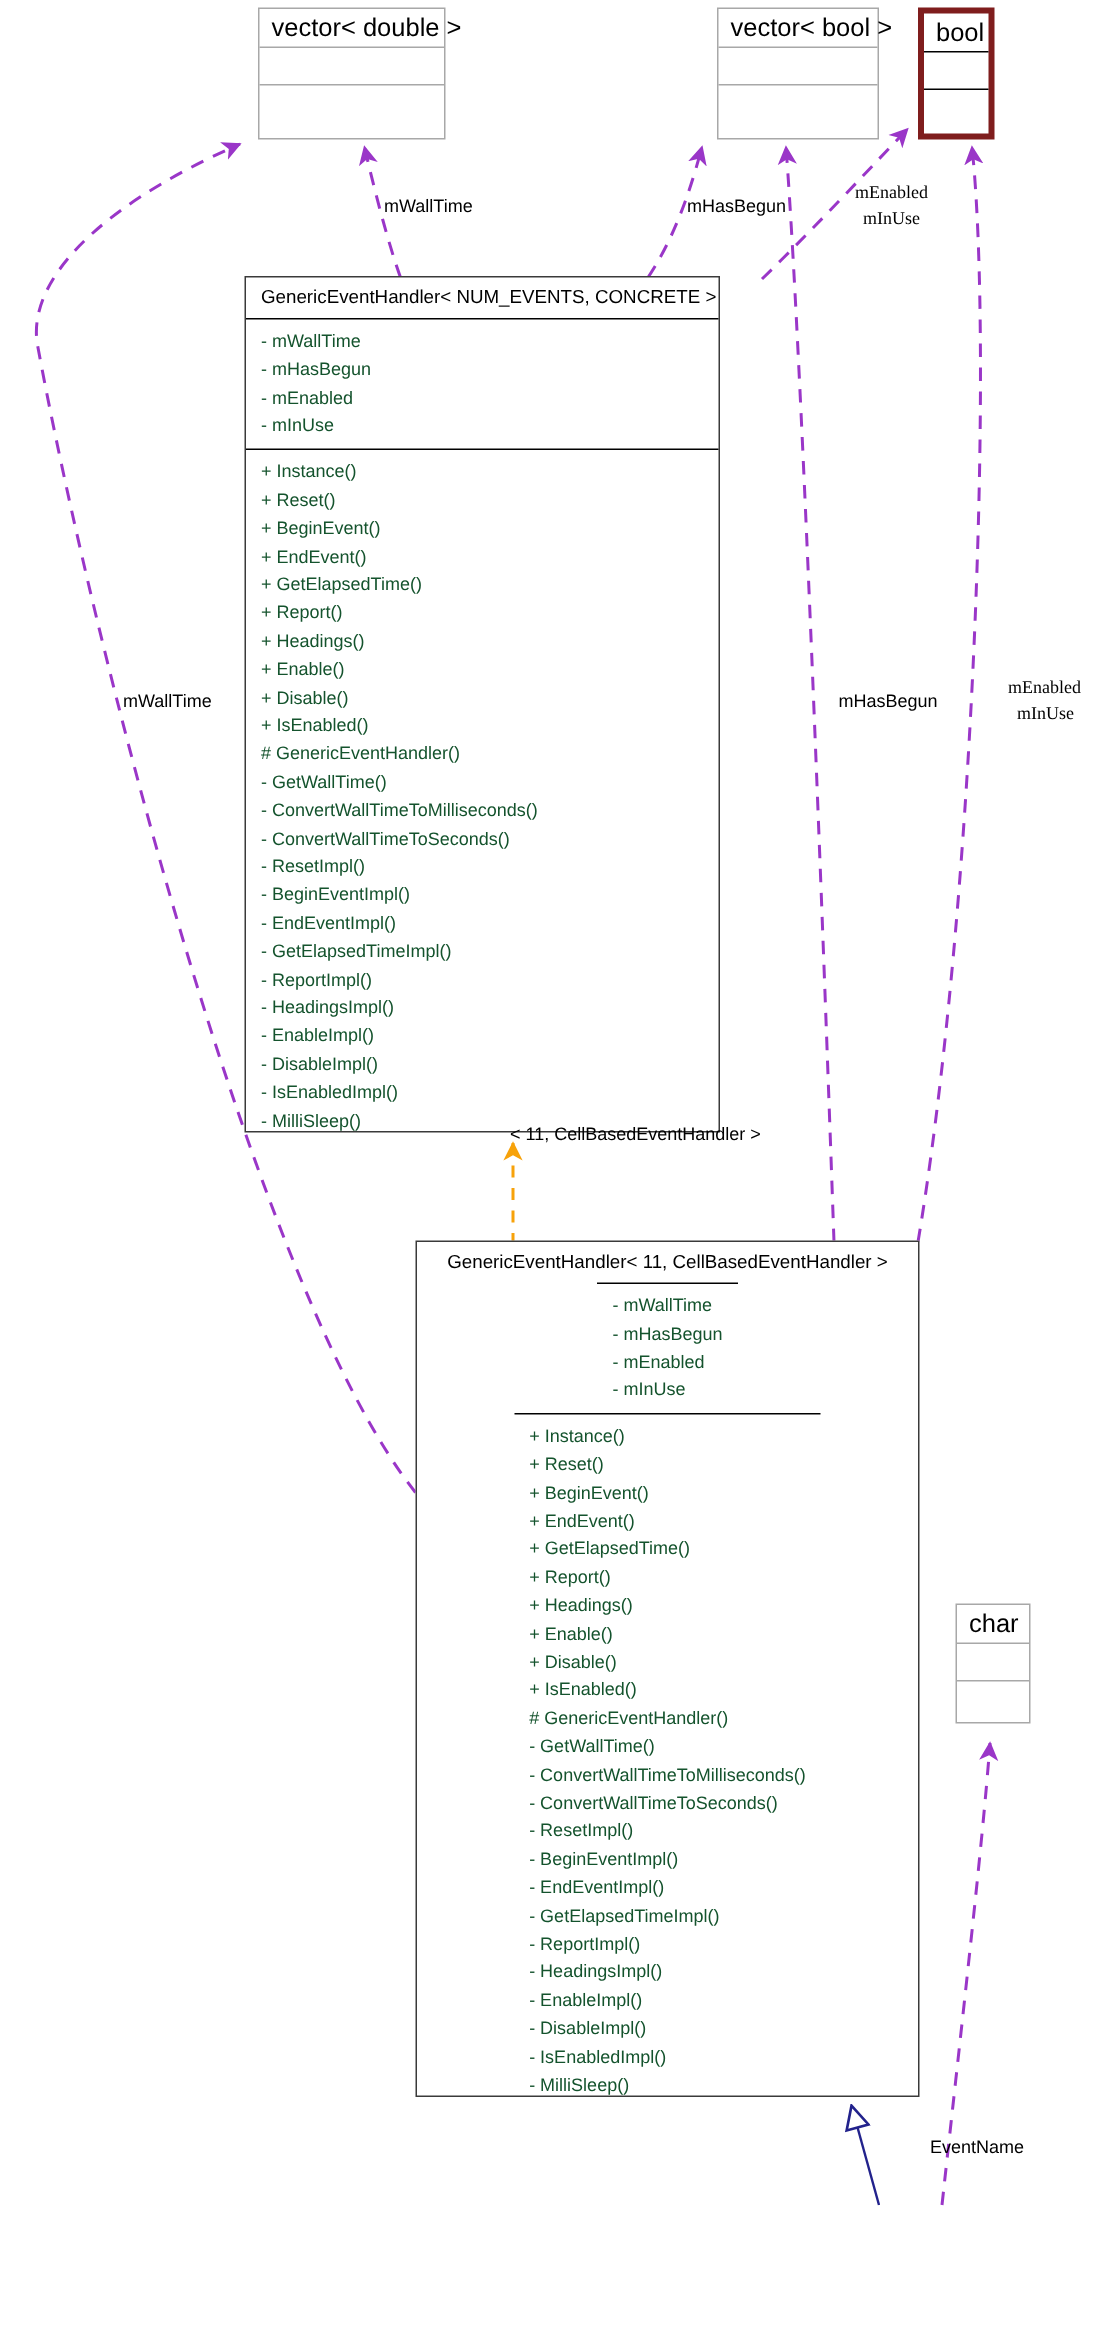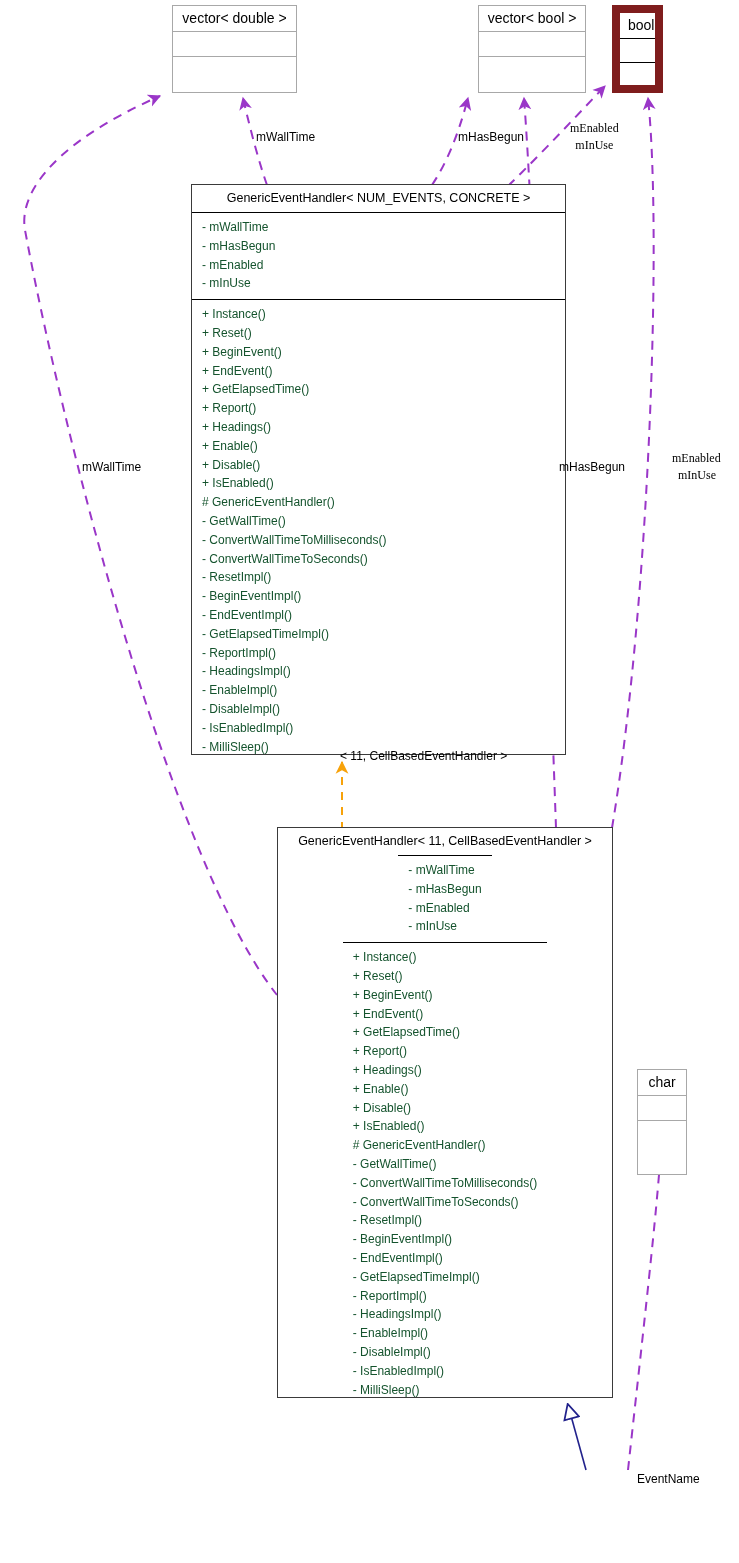--- a/index.html
+++ b/index.html
@@ -29,42 +29,42 @@
     position: absolute;
     box-sizing: border-box;
     background: #ffffff;
     display: flex;
     flex-direction: column;
   }
   .umlbox.grayborder {
     border: 1px solid #a8a8a8;
   }
   .umlbox.blackborder {
-    border: 8px solid #7f1d1d;
+    border: 4px solid #7f1d1d;
   }
   .umlbox.thinblack {
     border: 1px solid #3a3a3a;
   }
   .umlbox.shaded {
     background: #bfbfbf;
   }
   .sect {
     box-sizing: border-box;
     padding: 4px 8px;
   }
   .sect + .sect {
     border-top: 1px solid #a8a8a8;
   }
   .blackborder .sect + .sect,
   .thinblack .sect + .sect {
     border-top: 1px solid #000000;
   }
   .title {
     text-align: center;
-    font-size: 14px;
+    font-size: 17px;
     color: #000000;
     white-space: nowrap;
     line-height: 17px;
   }
   .titlebig {
     font-size: 12.5px;
     padding: 5px 10px;
   }
   .memberlist {
     font-size: 12px;
@@ -141,27 +141,27 @@
     <div class="sect emptyrow"></div>
     <div class="sect emptyrow2"></div>
   </div>
 
   <div class="umlbox blackborder" style="left:612px; top:5px; width:51px; height:88px;">
     <div class="sect title">bool</div>
     <div class="sect emptyrow"></div>
     <div class="sect emptyrow2"></div>
   </div>
 
-  <div class="umlbox grayborder" style="left:637px; top:1069px; width:50px; height:106px;">
+  <div class="umlbox grayborder" style="left:637px; top:1069px; width:50px; height:80px;">
     <div class="sect title">char</div>
     <div class="sect emptyrow"></div>
     <div class="sect emptyrow2"></div>
   </div>
 
-  <div class="umlbox thinblack" style="left:163px; top:184px; width:375px; height:571px; border-width:1.5px;margin-left:28px;">
+  <div class="umlbox thinblack" style="left:163px; top:184px; width:317px; height:571px; border-width:1.5px;">
     <div class="sect title titlebig">GenericEventHandler&lt; NUM_EVENTS, CONCRETE &gt;</div>
     <div class="sect memberlist">
       <div>- mWallTime</div>
       <div>- mHasBegun</div>
       <div>- mEnabled</div>
       <div>- mInUse</div>
     </div>
     <div class="sect memberlist">
       <div>+ Instance()</div>
       <div>+ Reset()</div>
@@ -240,15 +240,15 @@
 
   <div class="edgelabel" style="left:559px; top:459px;">mHasBegun</div>
 
   <div class="edgelabel two" style="left:672px; top:450px;">
     <div>mEnabled</div>
     <div style="padding-left:6px;">mInUse</div>
   </div>
 
   <div class="edgelabel" style="left:340px; top:748px;">&lt; 11, CellBasedEventHandler &gt;</div>
 
-  <div class="edgelabel" style="left:637px; top:1423px;margin-top:48px;">EventName</div>
+  <div class="edgelabel" style="left:620px; top:1423px;">EventName</div>
 
 </div>
 
 </body></html>

